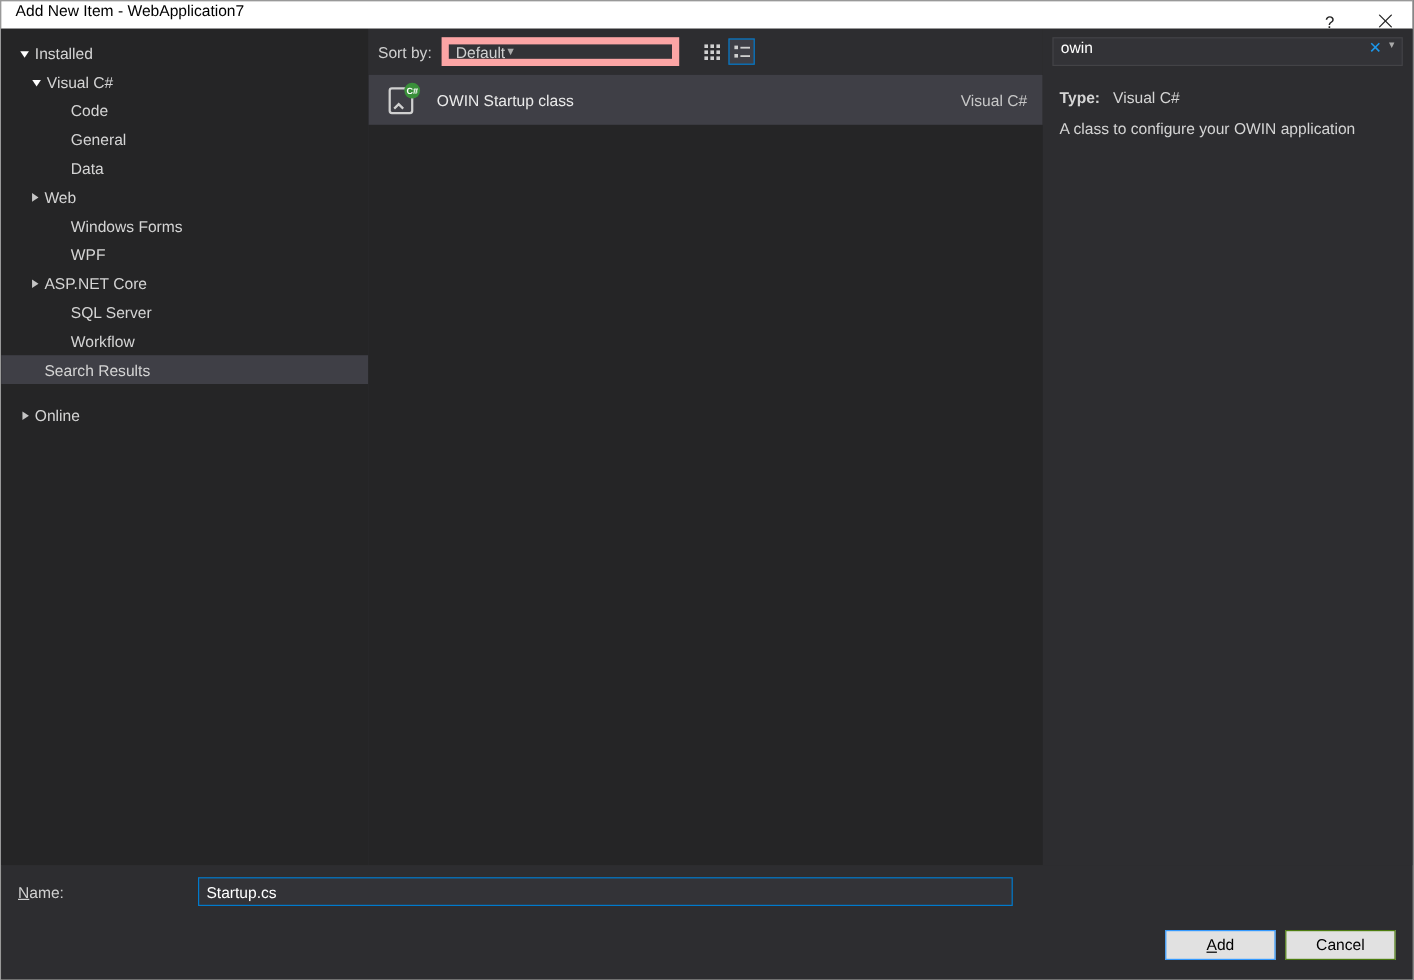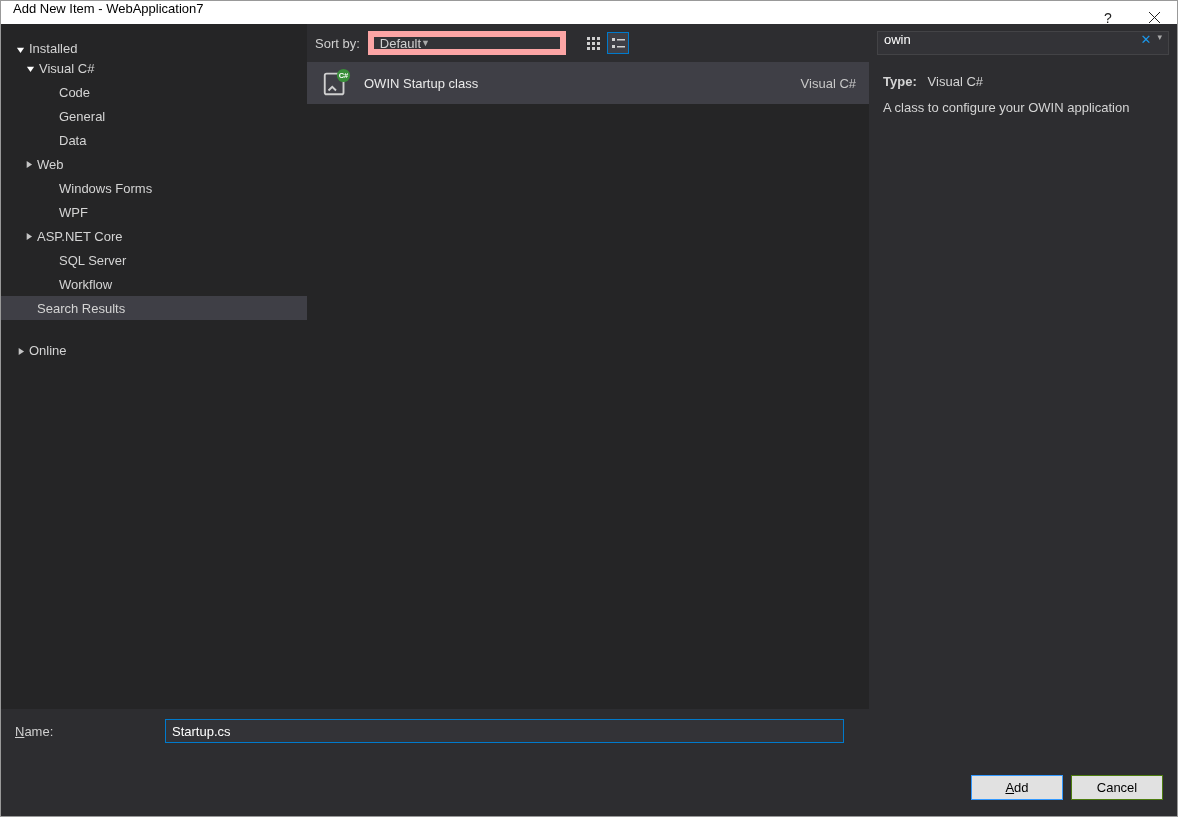--- a/index.html
+++ b/index.html
@@ -17,21 +17,21 @@
 
   
   .content { flex: 1; display: flex; background: #2d2d30; color: #f1f1f1; }
 
   
   .left-panel { width: 306px; background: #252526; display: flex; flex-direction: column; padding-top: 8px; }
   .tree-item { display: flex; align-items: center; height: 24px; padding-right: 8px; cursor: default; color: #d4d4d4; }
   .tree-item.search-results { background: #3f3f46; }
   .expander { width: 14px; height: 14px; display: inline-flex; align-items: center; justify-content: center; margin-right: 2px; }
   .expander svg { fill: #c5c5c5; }
-  .ind0 { padding-left: 12px; align-items: flex-end; }
+  .ind0 { padding-left: 12px; }
   .ind1 { padding-left: 22px; }
   .ind2 { padding-left: 20px; }
   .ind2e { padding-left: 58px; }
 
   
   .center-panel { flex: 1; display: flex; flex-direction: column; background: #2d2d30; }
   .sort-bar { height: 38px; display: flex; align-items: center; padding: 0 8px; gap: 6px; border-bottom: 0; }
   .sort-label { color: #d0d0d0; margin-right: 2px; }
   .sort-combo { width: 198px; height: 24px; background: #333337; border: 6px solid #fca5a5; color: #d0d0d0; display: flex; align-items: center; padding: 0 6px; justify-content: flex-start; }
   .sort-combo .chev { font-size: 9px; color: #aaa; }
@@ -52,21 +52,21 @@
   .search-wrap { height: 38px; display:flex; align-items:center; padding: 0 8px; }
   .search-box { flex:1; height: 24px; background: #333337; border: 1px solid #434346; display:flex; align-items:flex-start; padding: 0 6px; color:#fff; }
   .search-box input { flex:1; background: transparent; border:none; outline:none; color:#fff; font-size:13px; font-family:inherit; }
   .search-clear { color:#1c97ea; margin-left:4px; cursor:pointer; font-size:13px; }
   .search-dd { color:#aaa; font-size:9px; margin-left:6px; }
   .details { padding: 10px 14px; color:#d4d4d4; line-height: 1.55; }
   .details .type-label { font-weight: bold; }
   .details .type-row { margin-bottom: 6px; }
 
   
-  .footer { background: #2d2d30; padding: 10px 14px 16px 14px; display:flex; flex-direction:column; gap: 32px; }
+  .footer { background: #2d2d30; padding: 10px 14px 16px 14px; display:flex; flex-direction:column; gap: 20px; }
   .name-row { display:flex; align-items:center; gap: 10px; }
   .name-label { width: 140px; color:#d0d0d0; }
   .name-label .ul { text-decoration: underline; }
   .name-input { width: 679px; height: 24px; background:#333337; border:1px solid #007acc; color:#ffffff; padding:0 6px; outline:none; font-family:inherit; font-size:13px; }
   .btn-row { display:flex; justify-content:flex-end; gap:8px; }
   .btn { width: 92px; height: 25px; background:#e1e1e1; border:1px solid #4d7c0f; color:#000; display:flex; align-items:center; justify-content:center; cursor:pointer; }
   .btn.primary { border:1px solid #3399ff; }
   .btn .ul { text-decoration: underline; }
 </style>
 </head>

